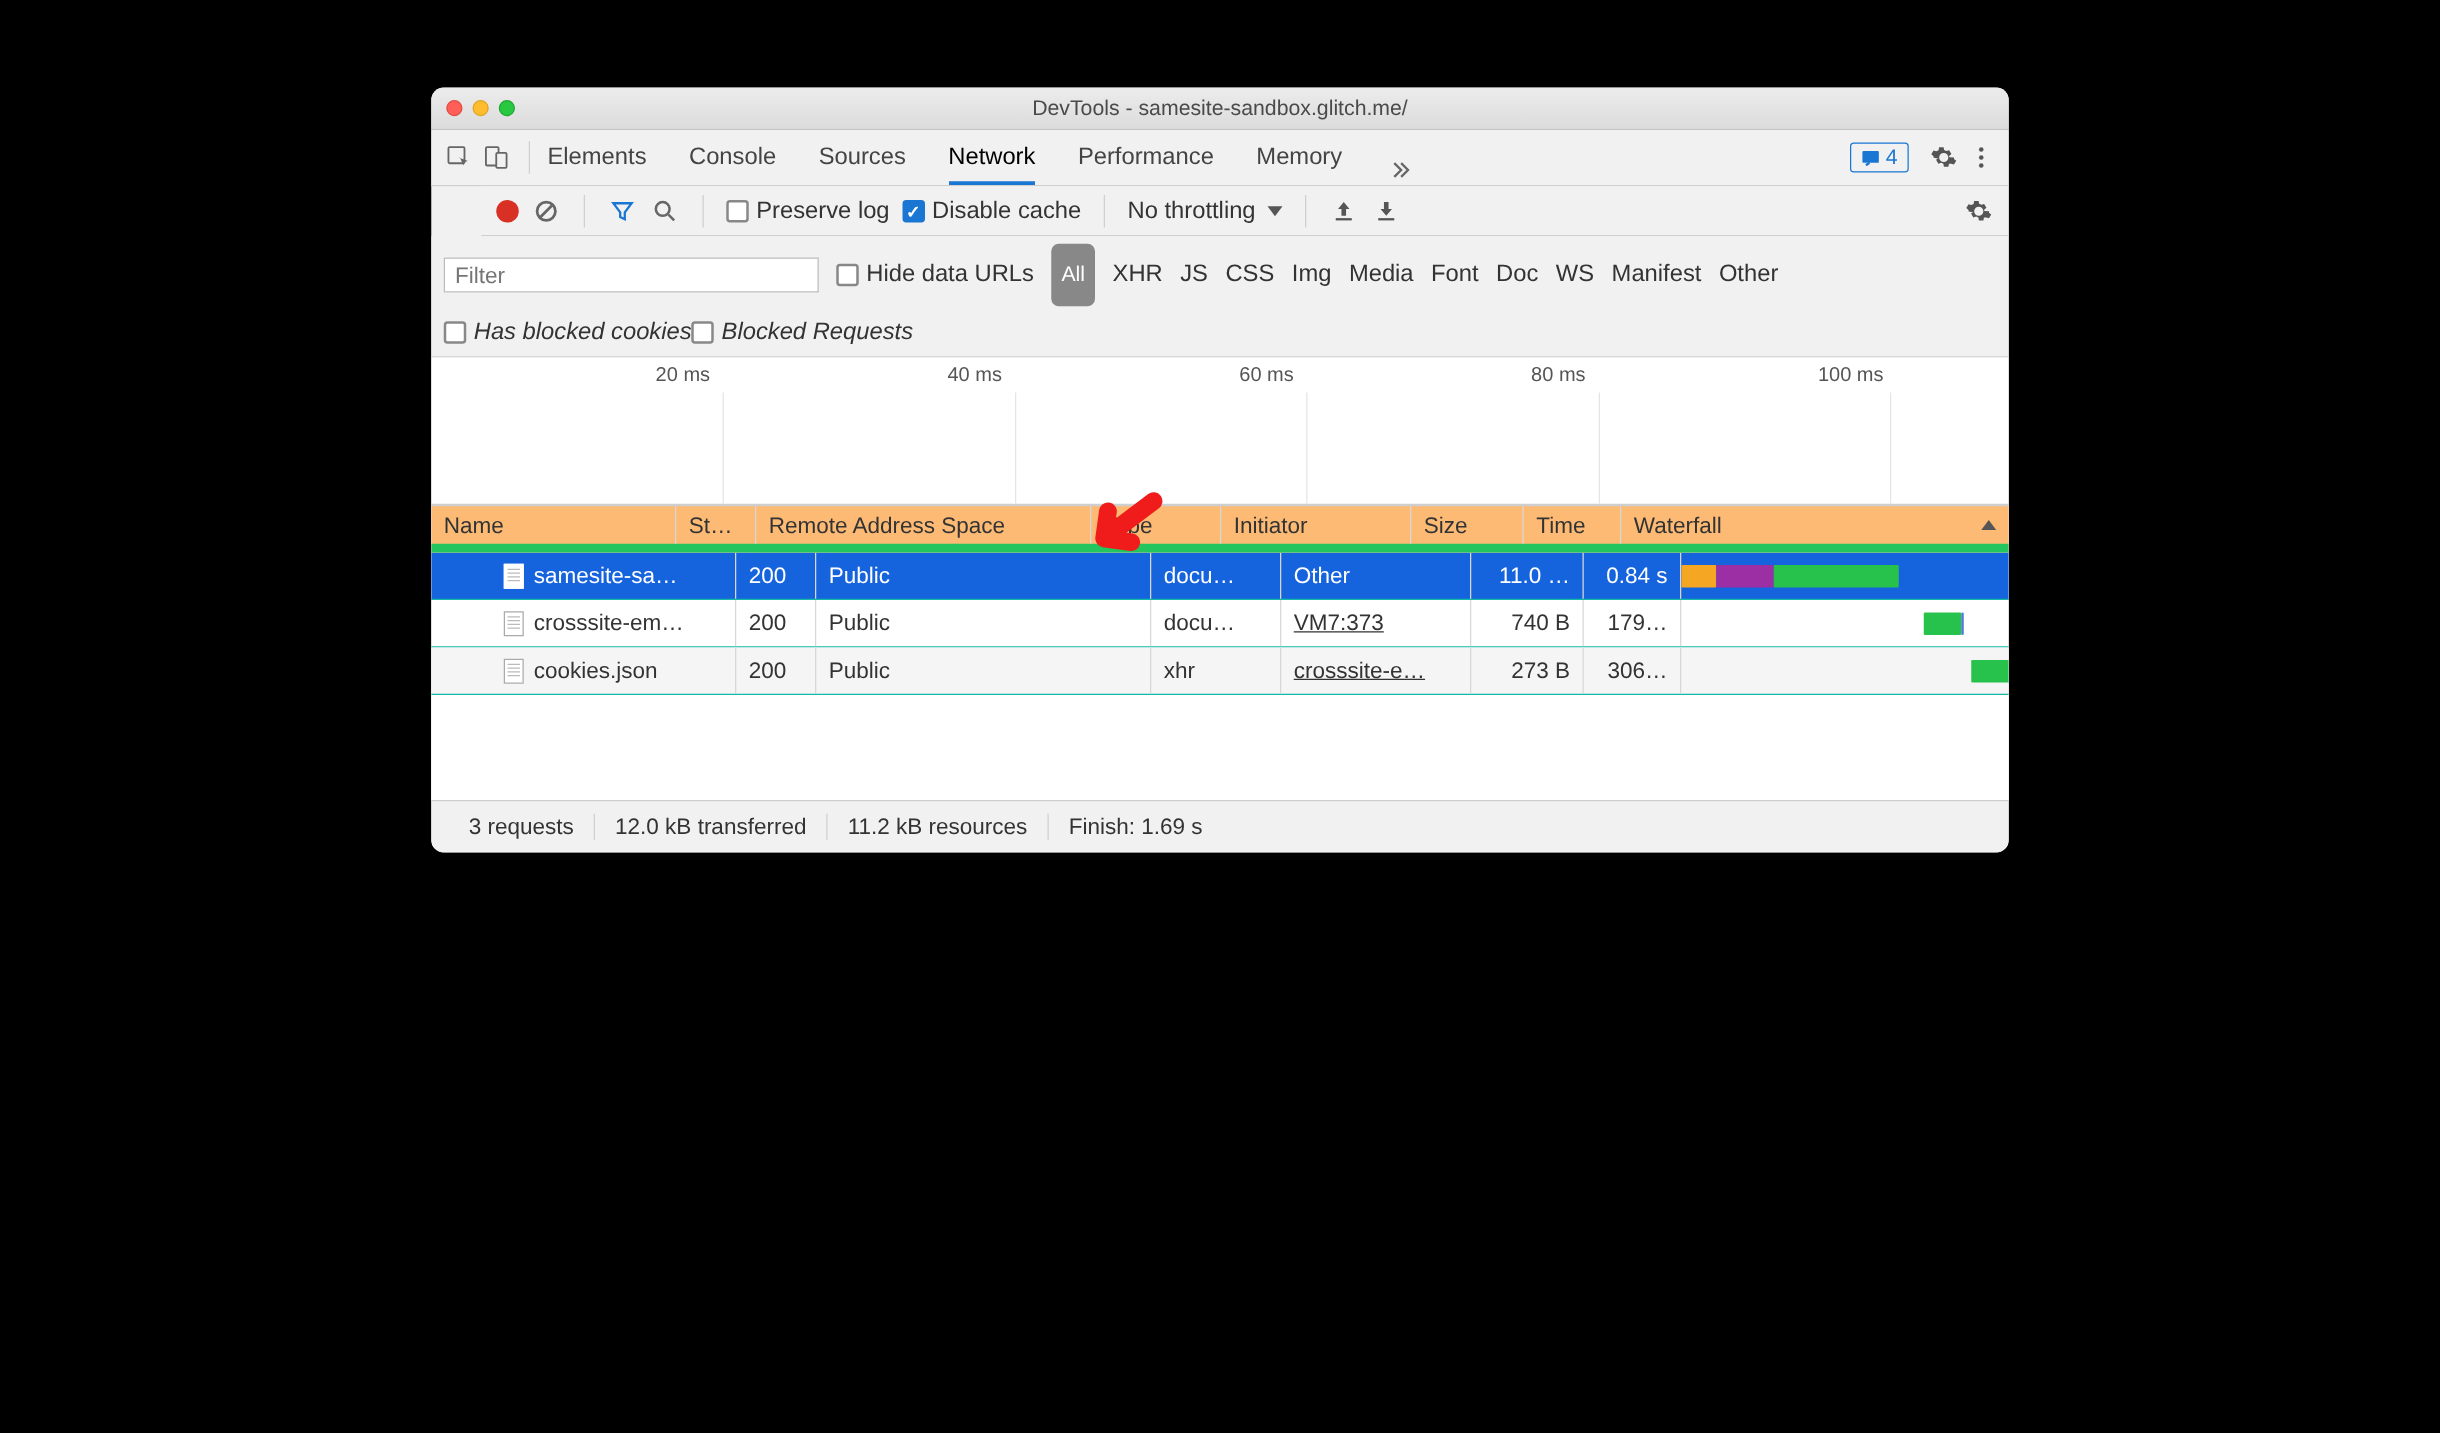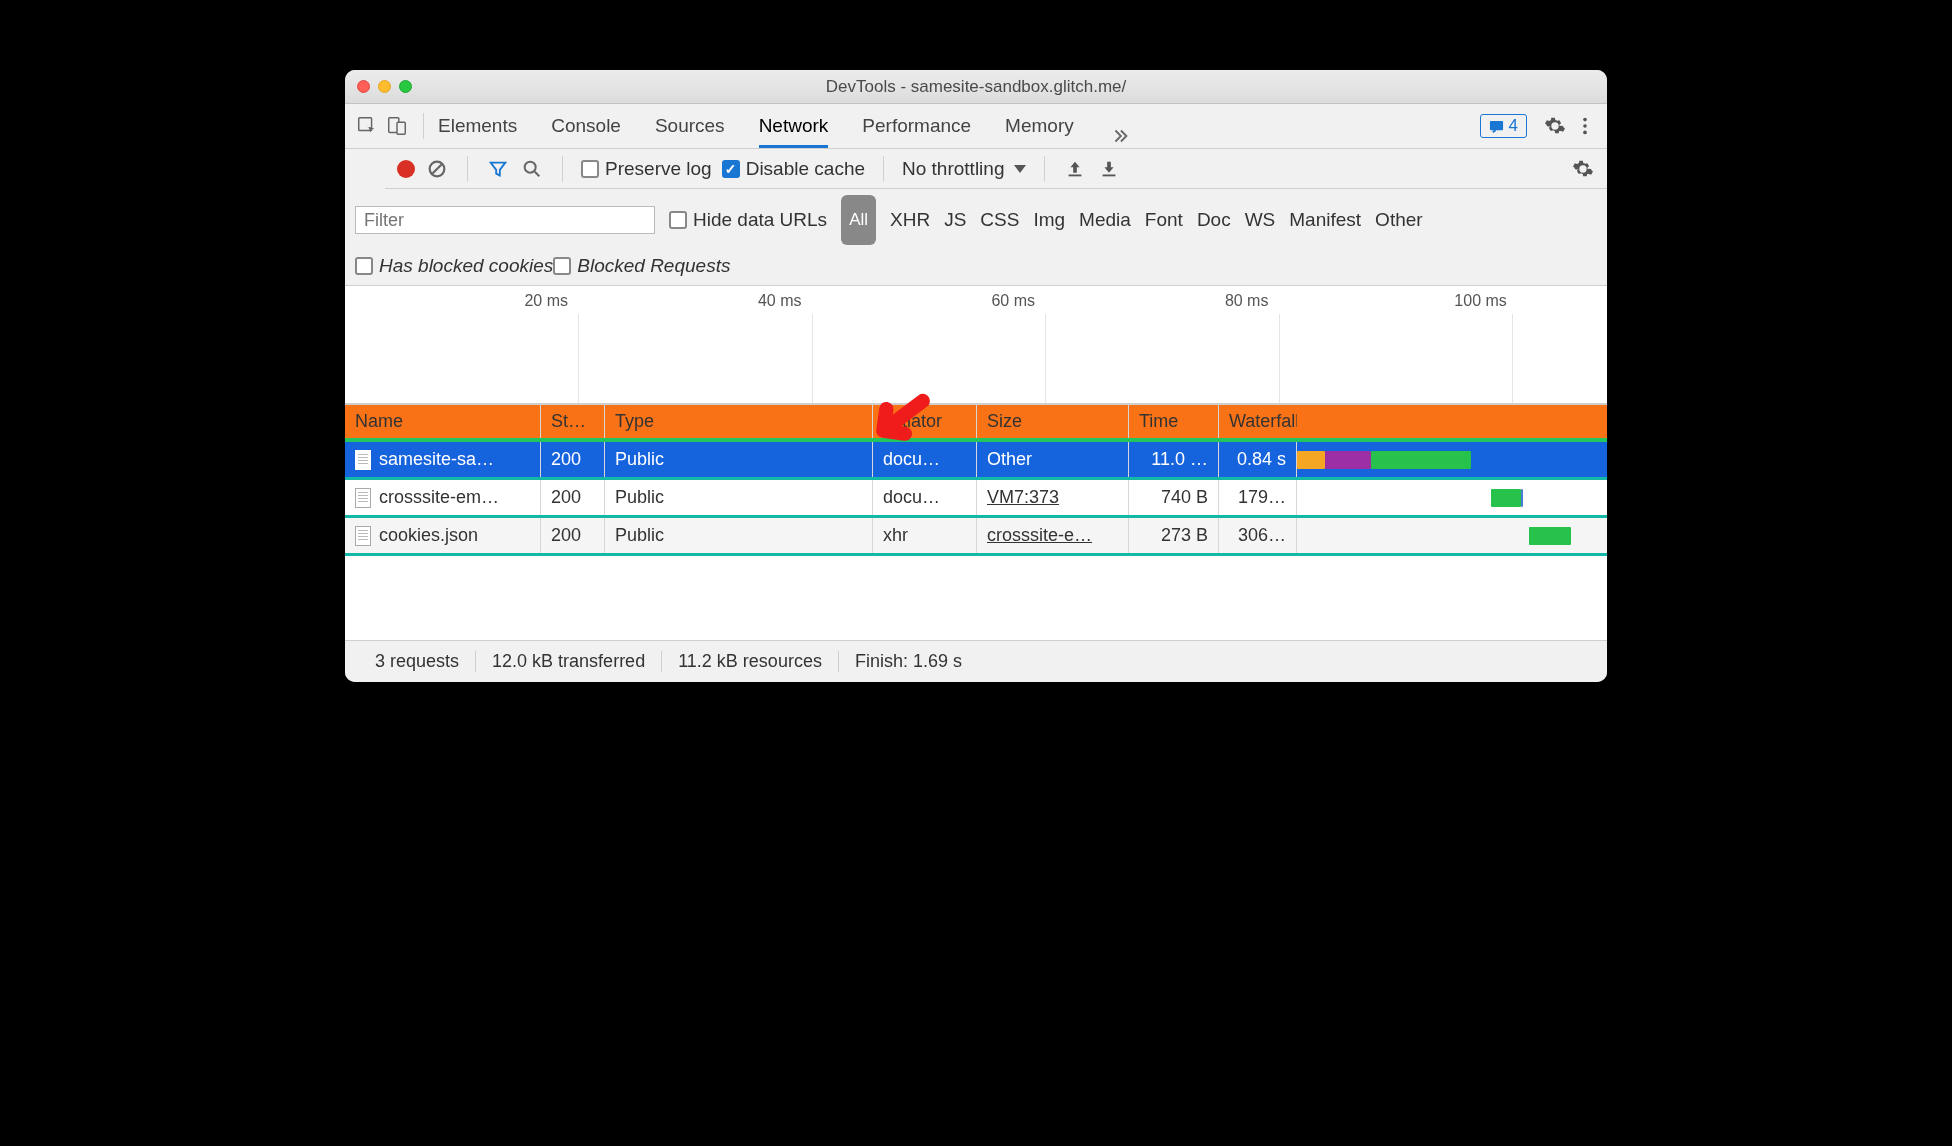--- a/index.html
+++ b/index.html
@@ -95,26 +95,26 @@
   .ruler {
     height:118px; background:#fff; border-bottom:1px solid #cfcfcf;
     position:relative; font-size:16px; color:#555;
   }
   .tick { position:absolute; top:6px; text-align:right; }
   .ruler .grid { position:absolute; inset:0; }
   .ruler .gline { position:absolute; top:28px; bottom:0; width:1px; background:#e5e5e5; }
   
   .grid-table { background:#fff; position:relative; }
   .thead, .trow { display:grid; grid-template-columns: 196px 64px 268px 104px 152px 90px 78px 1fr; align-items:center; height:38px; font-size:18px; }
-  .thead { background:#f97316; border-top:1px solid #cfcfcf; border-bottom:4px solid #22c55e; color:#333; position:relative; }
+  .thead { background:#fdba74; border-top:1px solid #cfcfcf; border-bottom:7px solid #22c55e; color:#333; position:relative; }
   .th, .td { padding:0 10px; border-right:1px solid #d7d7d7; white-space:nowrap; overflow:hidden; text-overflow:ellipsis; height:100%; display:flex; align-items:center; }
   .th:last-child, .td:last-child { border-right:none; }
   .th.wf { justify-content:space-between; }
   .sort-tri { width:0;height:0;border-left:6px solid transparent;border-right:6px solid transparent;border-bottom:8px solid #555; }
-  .trow { border-bottom:3px solid #14b8a6; color:#333; }
+  .trow { border-bottom:1px solid #14b8a6; color:#333;padding-left:48px; }
   .trow.selected { background:#1663de; color:#fff; }
   .trow.alt { background:#f5f5f5; }
   .fileico { width:16px; height:20px; border:1px solid #aaa; background:#fff; margin-right:8px; position:relative; flex-shrink:0; }
   .fileico::before { content:""; position:absolute; left:2px; right:2px; top:3px; height:1px; background:#bbb; box-shadow:0 3px 0 #bbb,0 6px 0 #bbb,0 9px 0 #bbb; }
   .trow.selected .fileico { border-color:#fff; background:#fff; }
   .link { text-decoration:underline; color:#333; }
   .td.size, .td.time { justify-content:flex-end; }
   .wf-cell { padding:0; position:relative; }
   .wf-bar { position:absolute; height:18px; top:50%; transform:translateY(-50%); border-radius:1px; }
   .empty-rows { height:84px; background:#fff; }
@@ -294,20 +294,21 @@
     <div class="tick" style="left:calc(37% - 54px)">40 ms</div>
     <div class="tick" style="left:calc(55.5% - 54px)">60 ms</div>
     <div class="tick" style="left:calc(74% - 54px)">80 ms</div>
     <div class="tick" style="left:calc(92.5% - 58px)">100 ms</div>
   </div>
 
   <div class="grid-table">
     <div class="thead">
       <div class="th">Name</div>
       <div class="th">St…</div>
+      <div class="th">Remote Address Space</div>
       <div class="th">Type</div>
       <div class="th">Initiator</div>
       <div class="th">Size</div>
       <div class="th">Time</div>
       <div class="th wf">
         <span>Waterfall</span>
         <span class="sort-tri"></span>
       </div>
     </div>
     <div id="rows">

